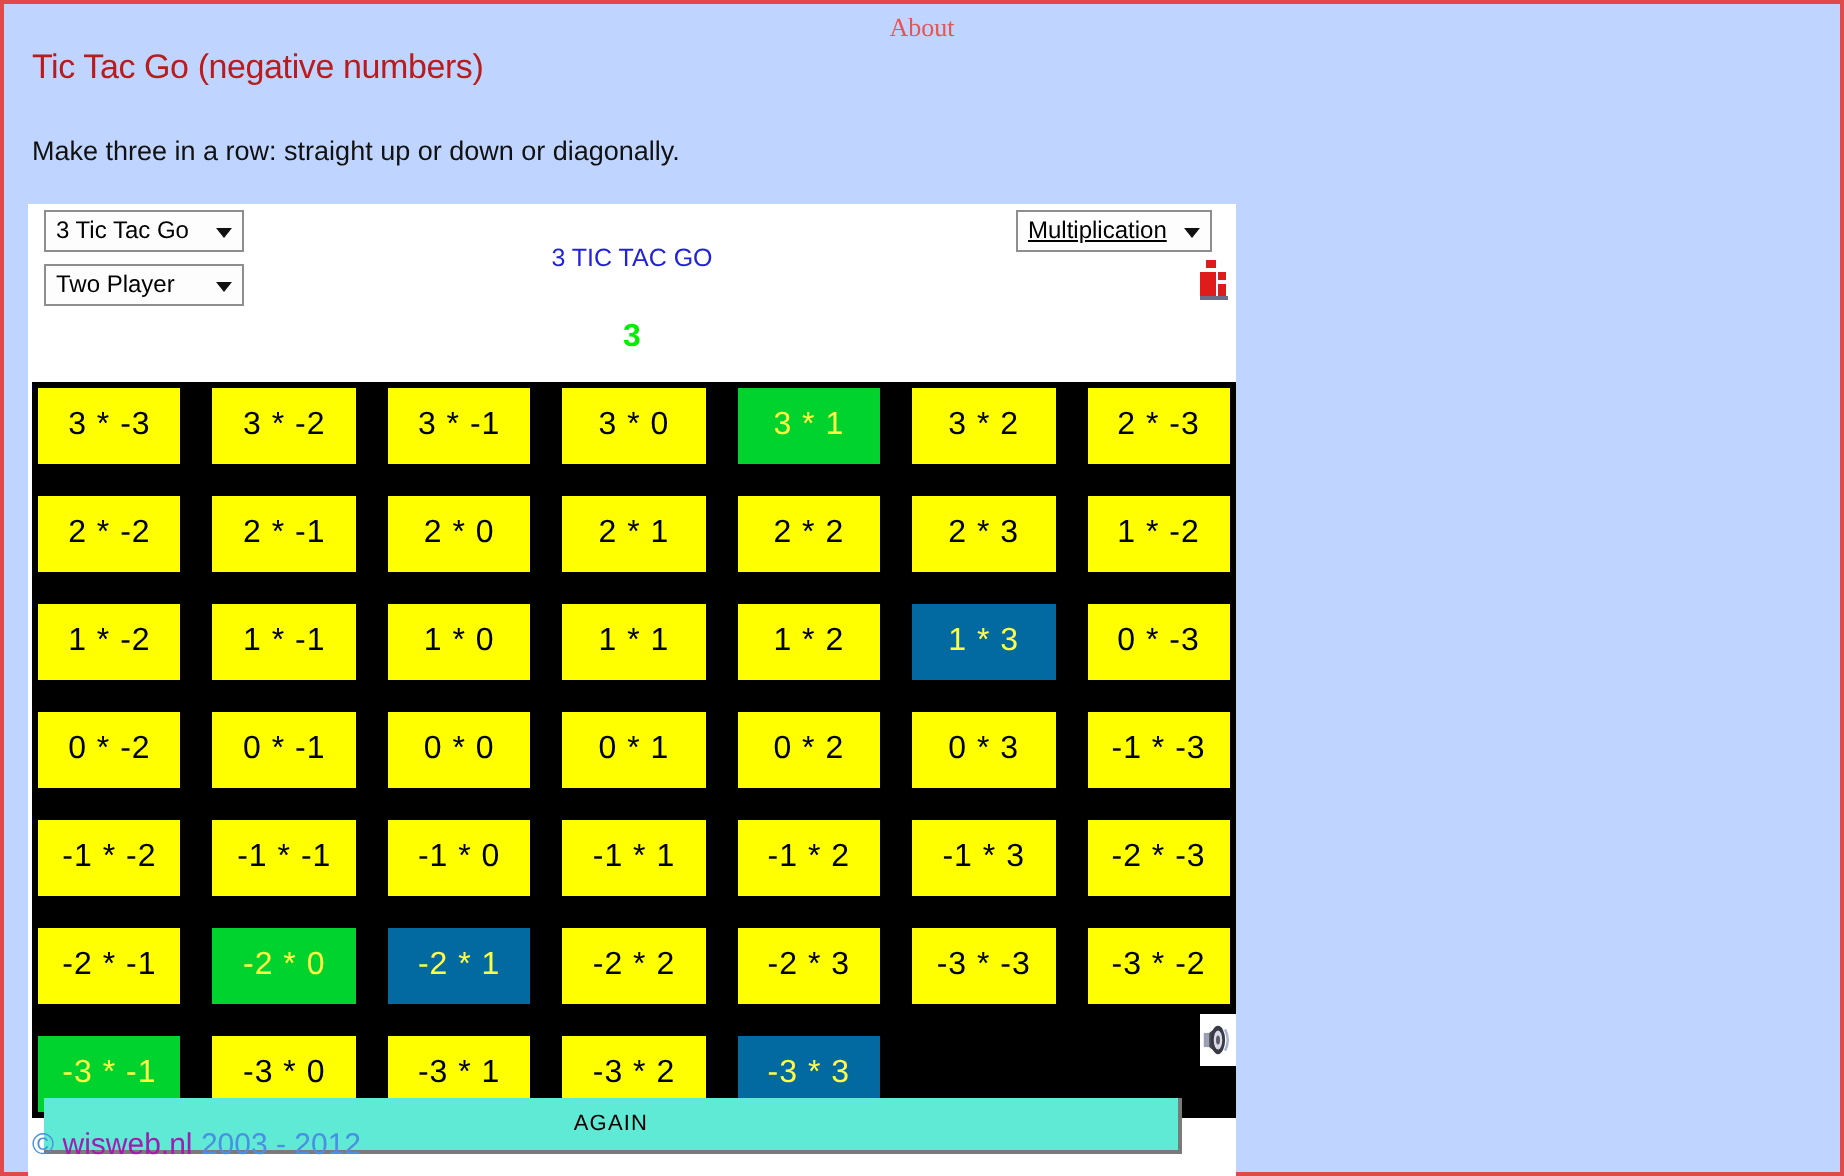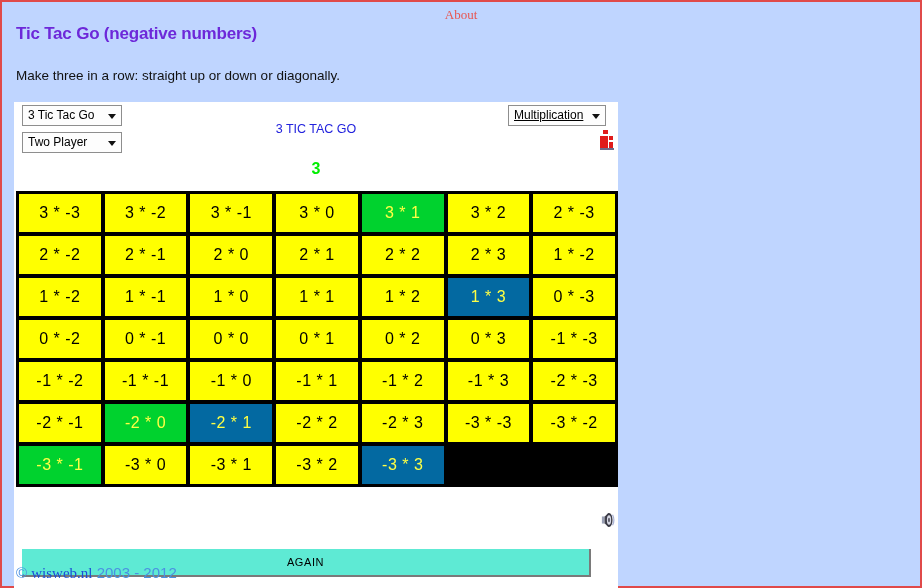--- a/index.html
+++ b/index.html
@@ -39,22 +39,22 @@
     font-family: Liberation Serif, serif;
     text-decoration: none;
     cursor: pointer;
   }
 
   
   .page-title {
     position: absolute;
     left: 14px; top: 22px;
     font-size: 17px;
-    font-weight: bold;
-    color: #6d28d9;
+    font-weight: normal;
+    color: #b91c1c;
     letter-spacing: -0.2px;
     white-space: nowrap;
   }
   .page-subtitle {
     position: absolute;
     left: 14px; top: 66px;
     font-size: 13.5px;
     color: #111;
     white-space: nowrap;
   }
@@ -129,21 +129,21 @@
 
   
   .grid {
     position: absolute;
     left: 2px; top: 89px;
     width: 600px;
     display: grid;
     grid-template-columns: repeat(7, 1fr);
     grid-auto-rows: 42px;
     background: #000;
-    gap: 0;
+    gap: 12px;
     border: 1px solid #000;
     box-sizing: content-box;
   }
   .cell {
     box-sizing: border-box;
     border: 2px solid #000;
     display: flex;
     align-items: center;
     justify-content: center;
     font-size: 16px;
@@ -191,21 +191,21 @@
 
   
   .footer {
     position: absolute;
     left: 14px; top: 562px;
     font-size: 15px;
     font-family: "Liberation Sans", sans-serif;
     white-space: nowrap;
   }
   .footer .copy  { color: #4a90e2; }
-  .footer .site  { color: #1d4ed8; font-family: Liberation Serif, serif; }
+  .footer .site  { color: #a21caf; }
   .footer .years { color: #4a90e2; }
 </style>
 </head>
 <body>
 
 <div id="page">
 
   <div class="about-bar">
     <span class="about-link">About</span>
   </div>

